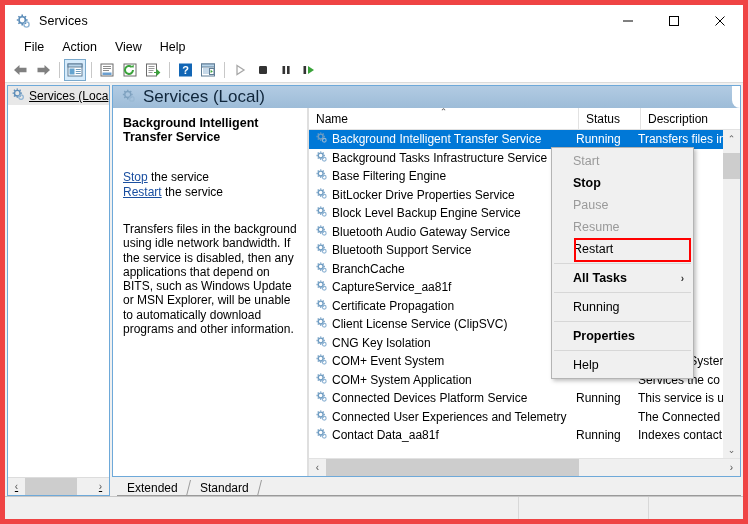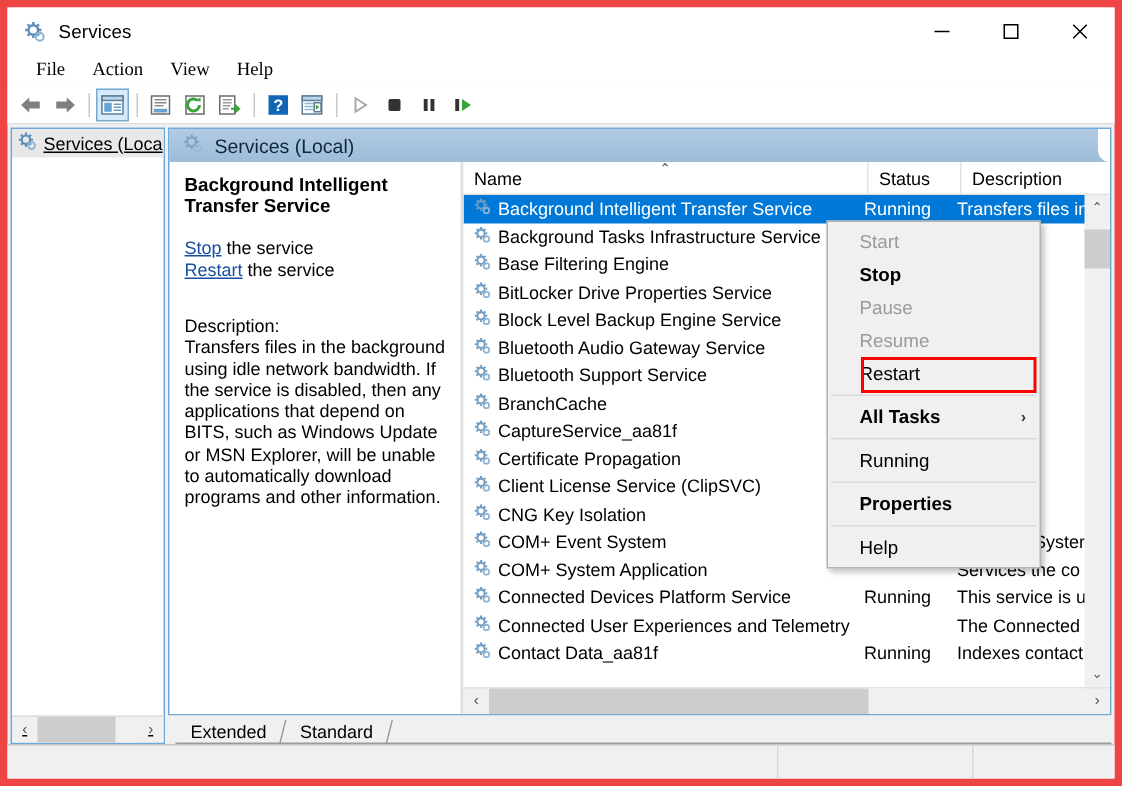--- a/index.html
+++ b/index.html
@@ -15,21 +15,21 @@
   }
   
   .titlebar{height:31px;display:flex;align-items:center;background:#ffffff;flex:0 0 auto;}
   .title-icon{width:16px;height:16px;margin-left:10px;margin-right:8px;position:relative;flex:0 0 auto;}
   .title-text{font-size:12.5px;color:#000;letter-spacing:.1px;}
   .win-btns{margin-left:auto;display:flex;height:31px;}
   .win-btn{width:46px;height:31px;display:flex;align-items:center;justify-content:center;}
   .win-btn svg{display:block;}
   
   .menubar{height:21px;display:flex;align-items:center;padding-left:10px;background:#ffffff;flex:0 0 auto;}
-  .menu-item{padding:2px 9px;font-size:12.5px;color:#000;font-family:Liberation Serif, serif;}
+  .menu-item{padding:2px 9px;font-size:12.5px;color:#000;}
   
   .toolbar{height:25px;display:flex;align-items:center;background:#ffffff;padding-left:4px;border-bottom:1px solid #dcdcdc;flex:0 0 auto;}
   .tb-btn{width:22px;height:22px;display:flex;align-items:center;justify-content:center;margin-right:1px;border:1px solid transparent;box-sizing:border-box;}
   .tb-btn.active{background:#d6ebfb;border:1px solid #7aa9cc;}
   .tb-sep{width:1px;height:16px;background:#c8c8c8;margin:0 4px;}
   
   .body{flex:1 1 auto;display:flex;padding:2px 2px 0 2px;box-sizing:border-box;min-height:0;}
   
   .tree-pane{
     width:103px;background:#fff;border:1px solid #6ea9d9;box-sizing:border-box;
@@ -45,33 +45,33 @@
   
   .content-pane{flex:1 1 auto;display:flex;flex-direction:column;min-width:0;}
   .mmc-pane{
     flex:1 1 auto;display:flex;flex-direction:column;min-height:0;
     background:#fff;border:1px solid #6ea9d9;box-sizing:border-box;position:relative;
   }
   .pane-header{
     height:22px;background:linear-gradient(#b2cbe3,#9dbcd8);display:flex;align-items:center;
     padding-left:8px;flex:0 0 auto;position:relative;
   }
-  .pane-header .ph-label{font-size:13px;color:#10263b;margin-left:7px;}
+  .pane-header .ph-label{font-size:17px;color:#10263b;margin-left:7px;}
   .pane-header::after{
     content:"";position:absolute;right:0;top:0;bottom:0;width:8px;background:#fff;
     border-bottom-left-radius:8px;
   }
   .split{flex:1 1 auto;display:flex;min-height:0;}
   
   .detail{
     width:196px;flex:0 0 auto;padding:8px 10px 0 10px;box-sizing:border-box;
     border-right:2px solid #dfdfdf;overflow:hidden;
   }
   .detail h2{margin:0;font-size:12.5px;font-weight:bold;line-height:14px;}
-  .links{margin-top:14px;line-height:15px;}
+  .links{margin-top:26px;line-height:15px;}
   .links a{color:#1a4fa0;text-decoration:underline;font-size:12px;}
   .links .plain{color:#000;text-decoration:none;}
   .desc{margin-top:22px;font-size:12px;line-height:14.3px;}
   
   .listwrap{flex:1 1 auto;display:flex;flex-direction:column;min-width:0;position:relative;}
   .lv-header{height:21px;display:flex;background:#fff;border-bottom:1px solid #e2e2e2;flex:0 0 auto;position:relative;}
   .lv-col{display:flex;align-items:center;font-size:12px;padding-left:7px;box-sizing:border-box;
           border-right:1px solid #e2e2e2;position:relative;overflow:hidden;white-space:nowrap;}
   .lv-col .sortmark{position:absolute;left:50%;top:-1px;transform:translateX(-50%);font-size:9px;color:#5a5a5a;}
   .lv-rows{flex:1 1 auto;overflow:hidden;position:relative;background:#fff;}
@@ -287,21 +287,20 @@
             <h2>Background Intelligent Transfer Service</h2>
             <div class="links">
               <div>
                 <a href="#">Stop</a><span class="plain"> the service</span>
               </div>
               <div>
                 <a href="#">Restart</a><span class="plain"> the service</span>
               </div>
             </div>
             <div class="desc">
-              <div>Description:</div>
               <div>Transfers files in the background using idle network bandwidth. If the service is disabled, then any applications that depend on BITS, such as Windows Update or MSN Explorer, will be unable to automatically download programs and other information.</div>
             </div>
           </div>
 
           <div class="listwrap">
 
             <div class="lv-header">
               <div class="lv-col" style="width:270px;">
                 <span class="sortmark">⌃</span>
                 <span>Name</span>

